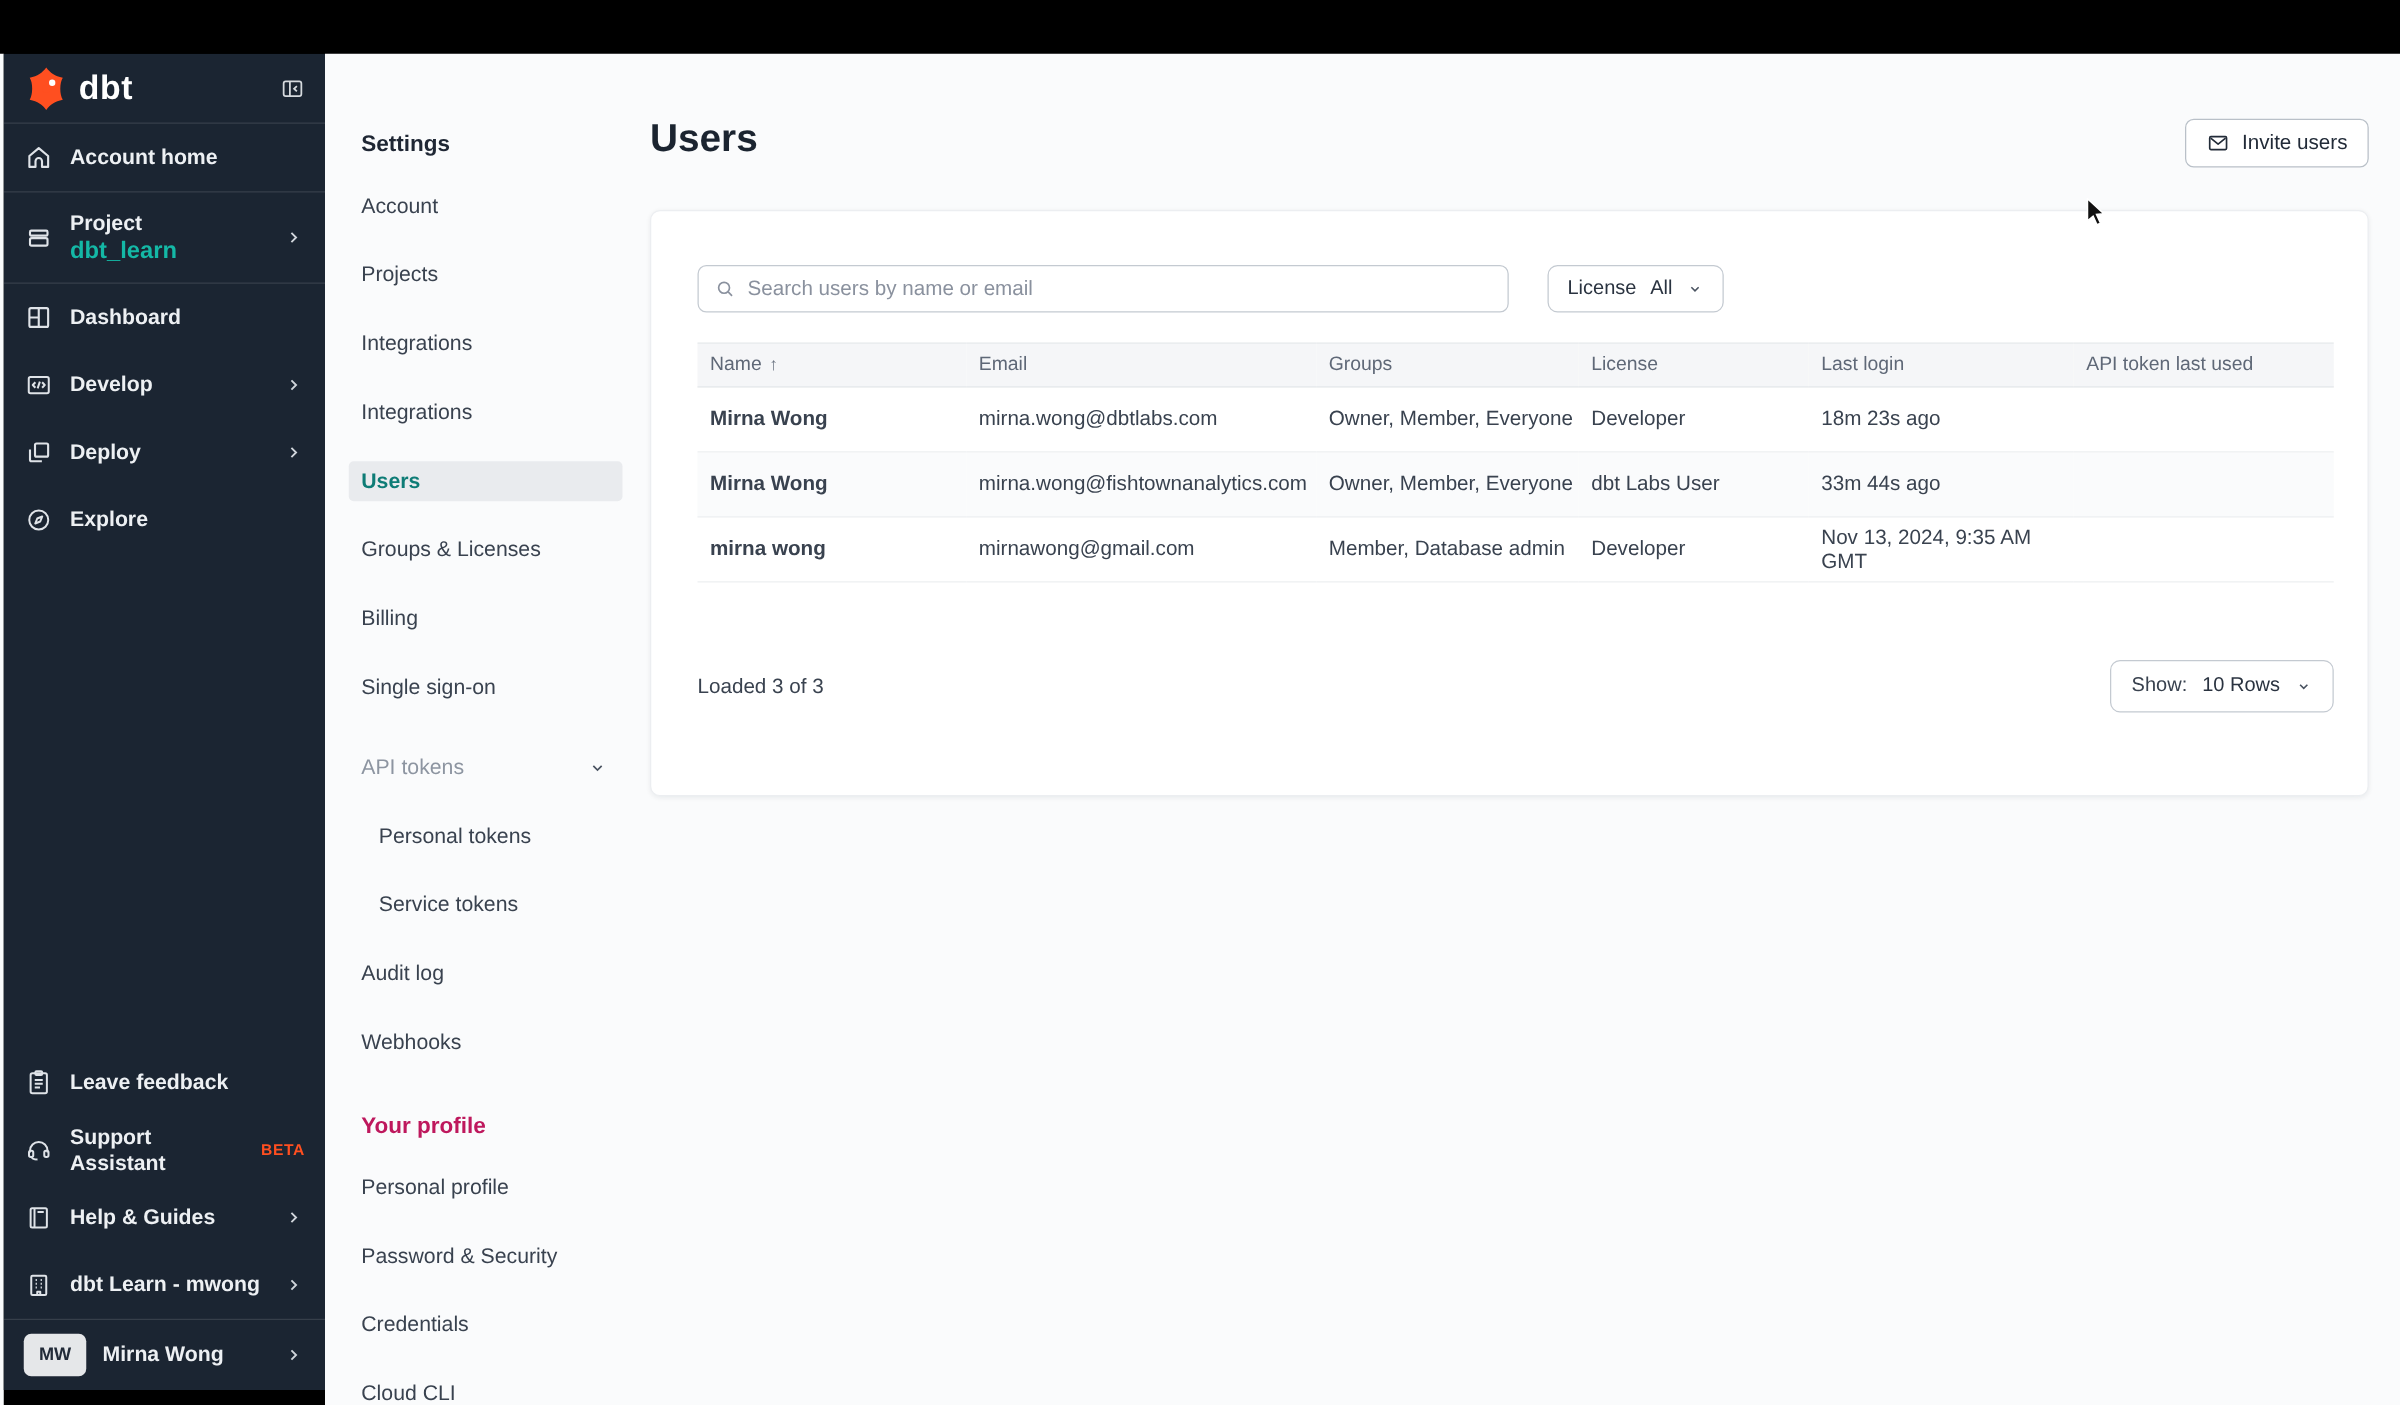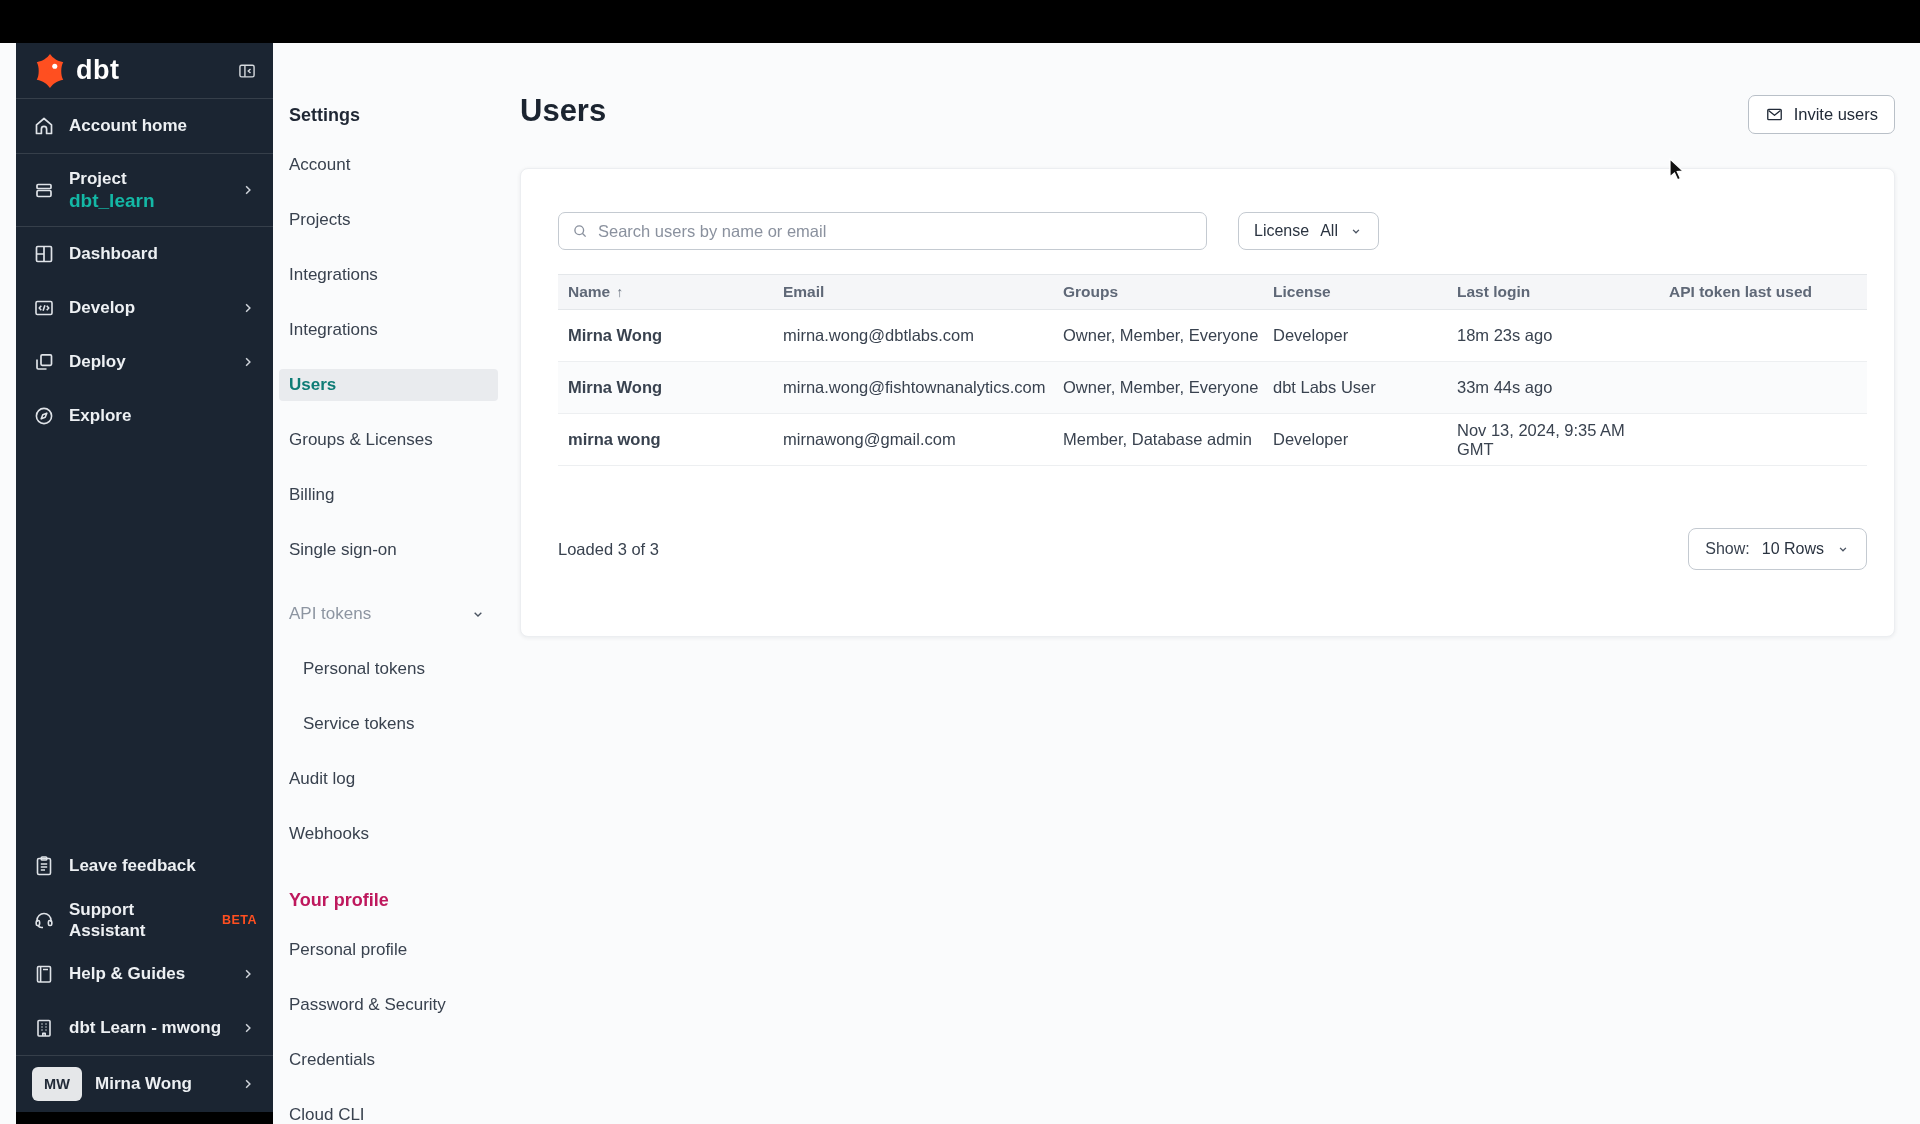--- a/index.html
+++ b/index.html
@@ -3,21 +3,21 @@
 <meta charset="utf-8">
 <style>
   * { margin:0; padding:0; box-sizing:border-box; }
   html,body { width:1920px; height:1124px; overflow:hidden; background:#fafbfc;
               font-family:"Liberation Sans", sans-serif; color:#2a3340; }
 
   
   .topbar { position:absolute; left:0; top:0; width:1920px; height:43px; background:#000; z-index:30; }
 
   
-  .sidebar-shell { position:absolute; left:16px; top:0; width:257px; height:1124px; background:#000; z-index:20; }
+  .sidebar-shell { position:absolute; left:3px; top:0; width:257px; height:1124px; background:#000; z-index:20; }
   .sidebar { position:absolute; left:0; top:43px; width:257px; height:1069px; background:#1b2532;
              display:flex; flex-direction:column; color:#e9ecef; }
   .sb-logo-row { height:55px; display:flex; align-items:center; padding:0 16px; }
   .sb-logo-text { font-size:27px; font-weight:700; color:#fff; margin-left:8px; letter-spacing:0.5px; }
   .sb-collapse { margin-left:auto; color:#d6dade; display:flex; align-items:center; cursor:pointer; }
   .sb-divider { height:1px; background:rgba(255,255,255,0.12); }
   .sb-item { display:flex; align-items:center; padding:0 16px; min-height:54px; cursor:pointer; }
   .sb-item .sb-ic { width:24px; height:24px; flex:none; color:#dfe3e8; }
   .sb-label-wrap { margin-left:13px; display:flex; flex-direction:column; line-height:1.25; }
   .sb-label { font-size:17px; font-weight:700; color:#edf0f3; }
@@ -56,21 +56,21 @@
   .search-box { width:649px; height:38px; border:1px solid #c4cad1; border-radius:7px; background:#fff;
                 display:flex; align-items:center; padding:16px 12px; }
   .search-box input { border:none; outline:none; flex:1; font-size:16.5px; color:#2a3340; margin-left:9px;
                       font-family:"Liberation Sans", sans-serif; background:transparent; }
   .search-box input::placeholder { color:#8a919e; }
   .license-btn { margin-left:31px; height:38px; border:1px solid #c4cad1; border-radius:8px; background:#fff;
                  display:flex; align-items:center; gap:11px; padding:0 15px; font-size:16px; color:#2a3340; cursor:pointer; }
 
   table.users { border-collapse:collapse; width:1309px; margin-top:24px; table-layout:fixed; }
   table.users th { background:#f5f6f8; border-top:1px solid #e4e7ea; border-bottom:1px solid #e4e7ea;
-                   font-size:15.5px; font-weight:700; color:#5f6877; text-align:left; padding:8px 0 8px 10px; height:34px; }
+                   font-size:15.5px; font-weight:400; color:#5f6877; text-align:left; padding:8px 0 8px 10px; height:34px; }
   table.users td { font-size:16.5px; color:#39424f; padding:0 0 0 10px; height:52px; border-bottom:1px solid #edeff1; }
   table.users tr.even td { background:#fafbfc; }
   td.cell-name { font-weight:700; color:#222b38; }
   .sort-arrow { color:#6b7482; font-size:14px; margin-left:6px; }
 
   .table-footer { display:flex; align-items:center; margin-top:62px; width:1309px; }
   .loaded { font-size:16.5px; color:#39424f; }
   .show-btn { margin-left:auto; border:1px solid #c4cad1; border-radius:8px; background:#fff; height:42px;
               display:flex; align-items:center; gap:12px; padding:0 16px; font-size:16px; color:#2a3340; cursor:pointer; }
   .show-label { color:#39424f; }

